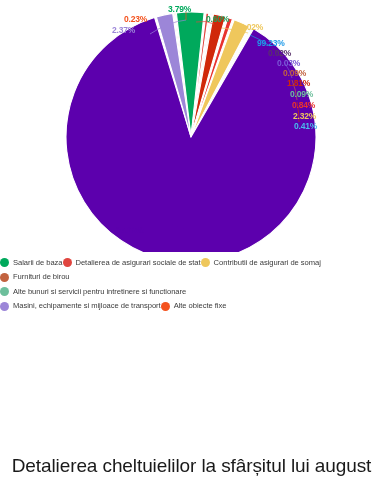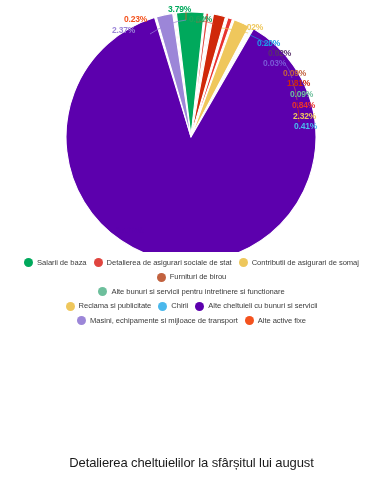--- a/index.html
+++ b/index.html
@@ -46,23 +46,22 @@
   
   #legend {
     position: absolute;
     left: 0;
     top: 258px;
     width: 383px;
   }
   .legend-row {
     display: flex;
     flex-wrap: nowrap;
-    justify-content: center;
     align-items: center;
-    gap: 7px;
+    gap: 0;
     margin-bottom: 5.5px;
   }
   .legend-item {
     display: flex;
     align-items: center;
     gap: 4px;
     white-space: nowrap;
   }
   .legend-dot {
     width: 9px;
@@ -80,21 +79,21 @@
   }
 
   
   #caption {
     position: absolute;
     left: 0;
     top: 455px;
     width: 383px;
     text-align: center;
     font-family: "Liberation Sans", sans-serif;
-    font-size: 13px;
+    font-size: 19px;
     color: #1a1a1a;
     letter-spacing: -0.1px;
   }
 </style>
 </head>
 <body>
 
 <div id="chart-card">
 
   <div id="pie-area">
@@ -125,26 +124,26 @@
           <path d="M 272 48 Q 280 54 284 60" fill="none" stroke="#59326b" stroke-width="0.8" opacity="0.85"></path>
           <path d="M 284 62 Q 290 70 292 78" fill="none" stroke="#7a58d6" stroke-width="0.8" opacity="0.85"></path>
           <path d="M 292 80 Q 296 90 297 100" fill="none" stroke="#c2623f" stroke-width="0.8" opacity="0.85"></path>
           <path d="M 297 102 Q 299 112 299 122" fill="none" stroke="#d0280a" stroke-width="0.8" opacity="0.85"></path>
           <path d="M 156 216 Q 170 226 186 229" fill="none" stroke="#5c00ad" stroke-width="0.8" opacity="0.85"></path>
         </g>
     </svg>
     <div id="pie-label-layer">
         <div class="pct-label" style="left: 168px; top: 4px; color: rgb(0, 169, 92);">3.79%</div>
         <div class="pct-label" style="left: 124px; top: 14px; color: rgb(244, 82, 30);">0.23%</div>
-        <div class="pct-label" style="left: 189px; top: 14px; color: rgb(31, 163, 90);">0.60%</div>
+        <div class="pct-label" style="left: 206px; top: 14px; color: rgb(31, 163, 90);">0.60%</div>
         <div class="pct-label" style="left: 112px; top: 25px; color: rgb(156, 134, 216);">2.37%</div>
         <div class="pct-label" style="left: 240px; top: 22px; color: rgb(238, 199, 92);">0.02%</div>
-        <div class="pct-label" style="left: 257px; top: 38px; color: rgb(30, 154, 232);">0.20%</div>
+        <div class="pct-label" style="left: 257px; top: 38px; color: rgb(30, 154, 232);">99.23%</div>
         <div class="pct-label" style="left: 268px; top: 48px; color: rgb(89, 50, 107);">0.02%</div>
-        <div class="pct-label" style="left: 263px; top: 58px; color: rgb(122, 88, 214);">0.03%</div>
+        <div class="pct-label" style="left: 277px; top: 58px; color: rgb(122, 88, 214);">0.03%</div>
         <div class="pct-label" style="left: 283px; top: 68px; color: rgb(194, 98, 63);">0.09%</div>
         <div class="pct-label" style="left: 287px; top: 78px; color: rgb(208, 40, 10);">1.81%</div>
         <div class="pct-label" style="left: 290px; top: 89px; color: rgb(109, 191, 156);">0.09%</div>
         <div class="pct-label" style="left: 292px; top: 100px; color: rgb(232, 51, 47);">0.84%</div>
         <div class="pct-label" style="left: 293px; top: 111px; color: rgb(239, 199, 92);">2.32%</div>
         <div class="pct-label" style="left: 294px; top: 121px; color: rgb(74, 184, 236);">0.41%</div>
         <div class="pct-label" style="left: 116px; top: 225px; color: rgb(92, 0, 173);">87.18%</div>
       </div>
   </div>
 
@@ -170,39 +169,25 @@
         </div>
       </div>
       <div class="legend-row">
         <div class="legend-item">
           <span class="legend-dot" style="background: rgb(109, 191, 156);"></span>
           <span class="legend-text">Alte bunuri si servicii pentru intretinere si functionare</span>
         </div>
       </div>
       <div class="legend-row">
         <div class="legend-item">
-          <span class="legend-dot" style="background: rgb(239, 199, 92);"></span>
-          <span class="legend-text">Reclama si publicitate</span>
-        </div>
-        <div class="legend-item">
-          <span class="legend-dot" style="background: rgb(74, 184, 236);"></span>
-          <span class="legend-text">Chirii</span>
-        </div>
-        <div class="legend-item">
-          <span class="legend-dot" style="background: rgb(92, 0, 173);"></span>
-          <span class="legend-text">Alte cheltuieli cu bunuri si servicii</span>
-        </div>
-      </div>
-      <div class="legend-row">
-        <div class="legend-item">
           <span class="legend-dot" style="background: rgb(156, 134, 216);"></span>
           <span class="legend-text">Masini, echipamente si mijloace de transport</span>
         </div>
         <div class="legend-item">
           <span class="legend-dot" style="background: rgb(244, 82, 30);"></span>
-          <span class="legend-text">Alte active fixe</span>
+          <span class="legend-text">Alte obiecte fixe</span>
         </div>
       </div>
     </div>
 
   <div id="caption">Detalierea cheltuielilor la sfârșitul lui august</div>
 
 </div>
 
 </body></html>

